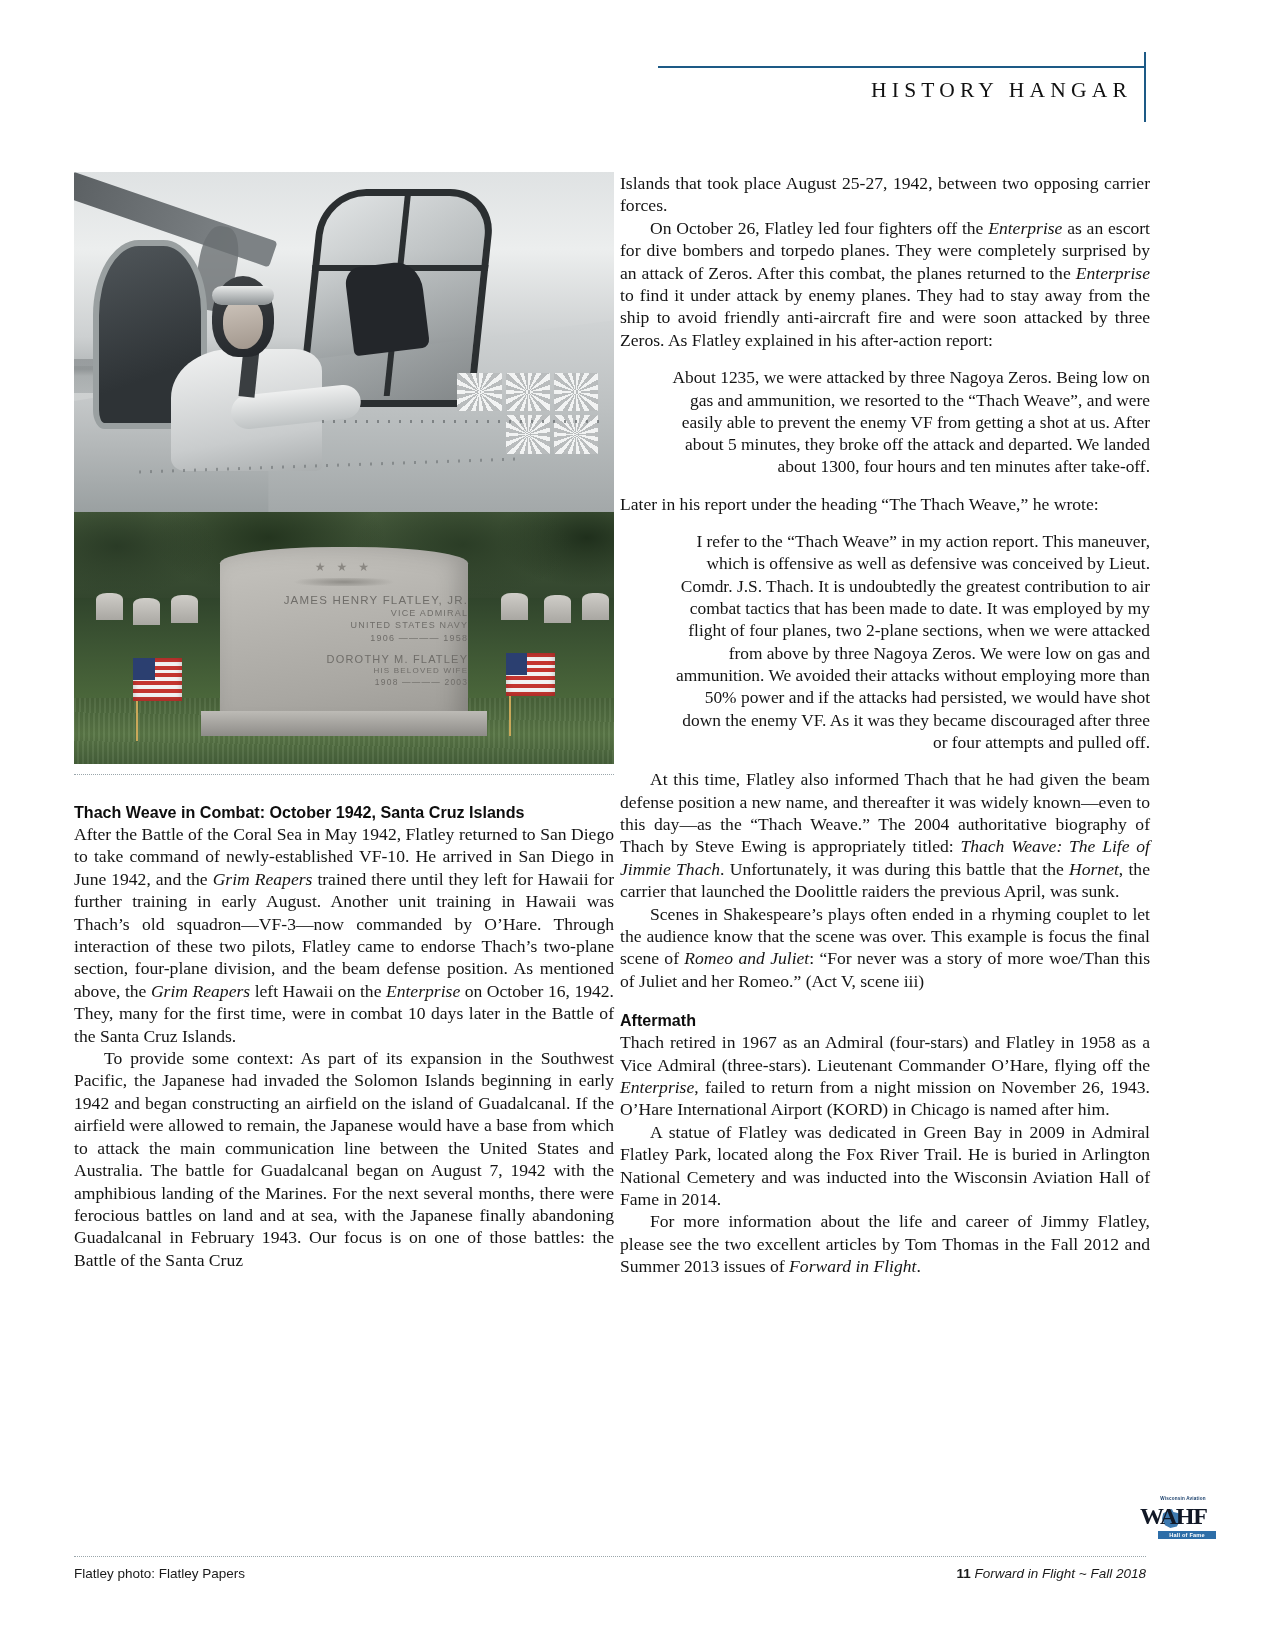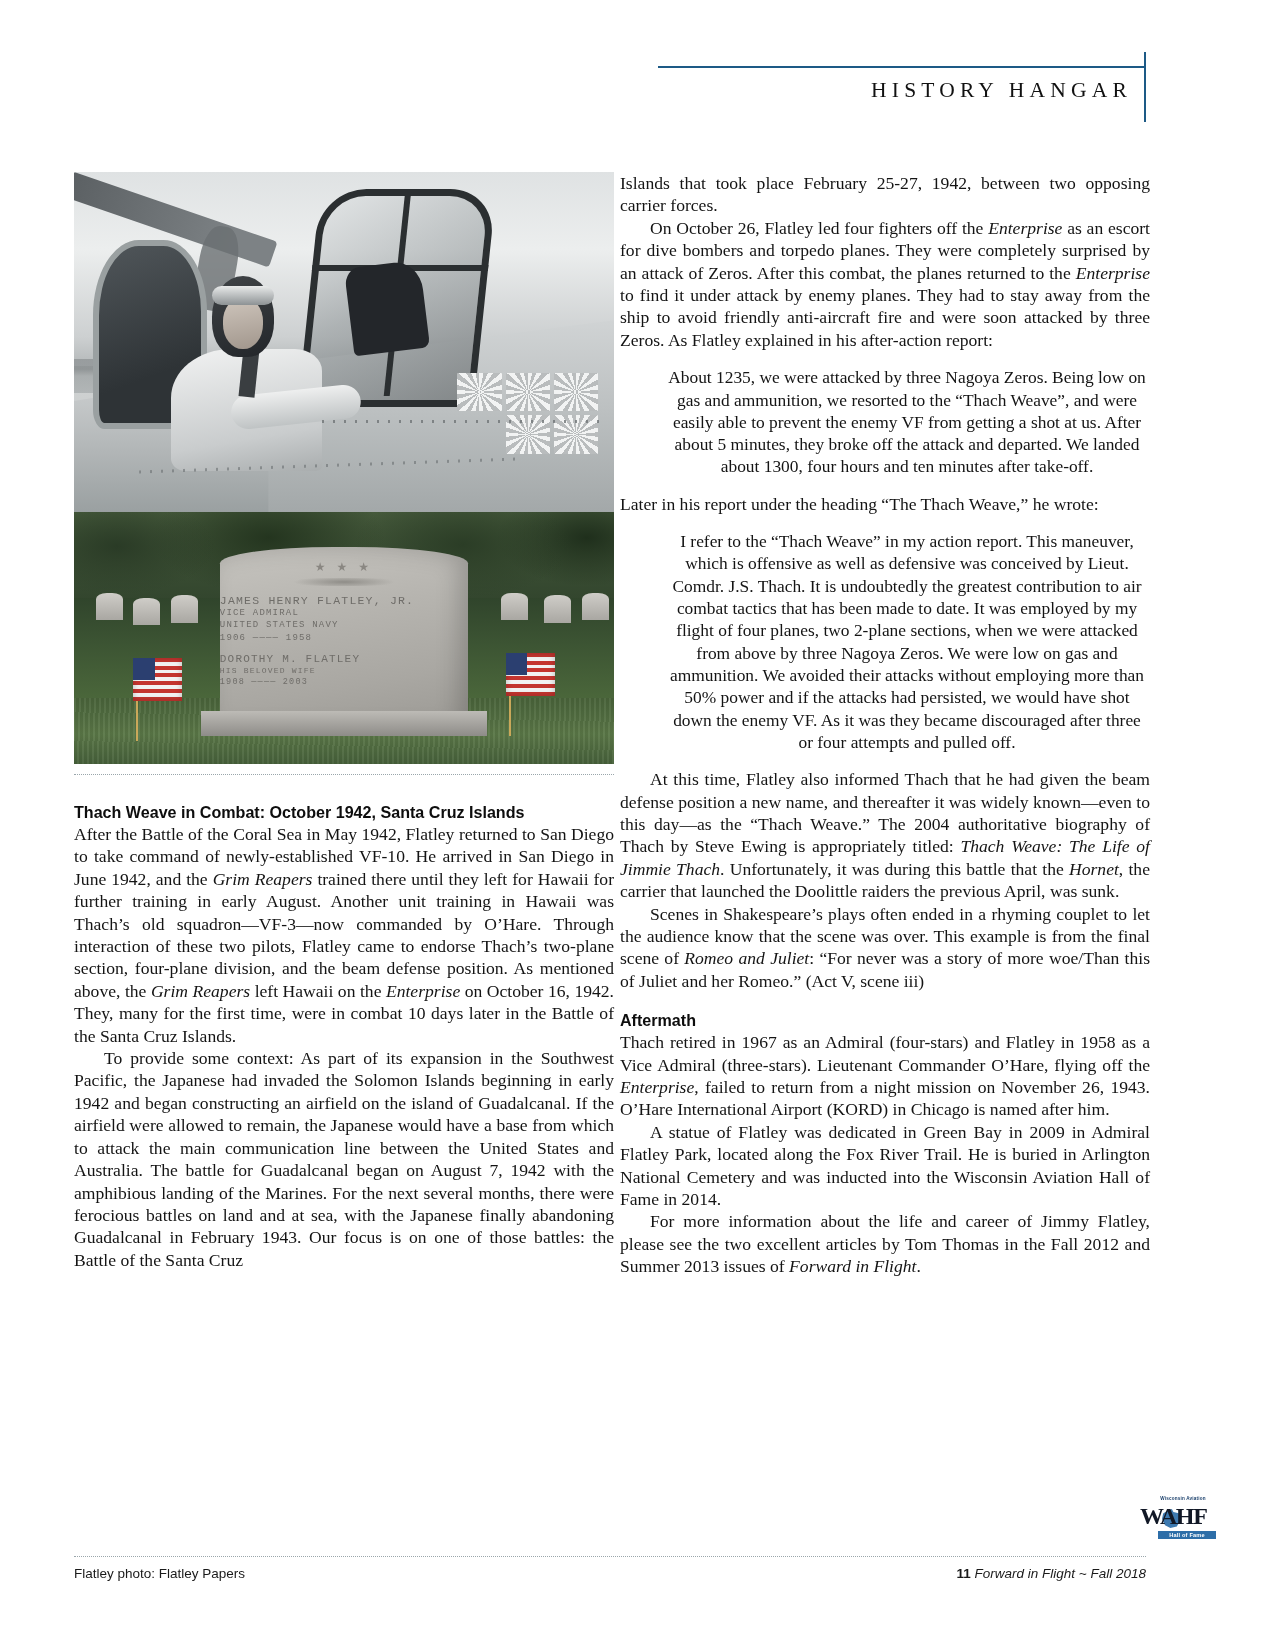--- a/index.html
+++ b/index.html
@@ -241,22 +241,22 @@
     text-align:center; font-size:12px; color:#8a8782; letter-spacing:4px;
   }
   .p2-wings {
     position:absolute; left:37%; top:26%; width:26%; height:8px;
     background: radial-gradient(ellipse 50% 100% at 50% 50%, #8f8d88 0%, rgba(143,141,136,0) 72%);
     border-radius:50%;
   }
   .p2-line {
     position:absolute;
     color:#6f6d69;
-    text-align:left;
-    font-family:Liberation Mono, monospace;
+    text-align:right;
+    font-family:Liberation Sans, sans-serif;
     letter-spacing:1.2px;
     width:46%;
     left:27%;
     white-space:nowrap;
     overflow:hidden;
   }
   .p2-name  { top:32.5%; font-size:11.5px; }
   .p2-rank  { top:38%;   font-size:9px; }
   .p2-navy  { top:43%;   font-size:9px; }
   .p2-years { top:48%;   font-size:9px; }
@@ -325,21 +325,21 @@
     font-size: 16.1px;
     line-height: 22px;
     margin: 17px 0 0 0;
     color: #0d0d0d;
   }
   .blockquote {
     margin: 15px 0 15px 44px;
     font-family: "Liberation Serif", serif;
     font-size: 17.4px;
     line-height: 22.3px;
-    text-align: center;
+    text-align: right;
     color: #141414;
   }
 
   .left-intro { margin-top: 26px; }
 
   
   .wahf {
     position: absolute;
     left: 1140px;
     top: 1496px;
@@ -469,33 +469,33 @@
 
       <p><span>After the Battle of the Coral Sea in May 1942, Flatley returned to San Diego to take command of newly-established VF-10. He arrived in San Diego in June 1942, and the </span><i>Grim Reapers</i><span> trained there until they left for Hawaii for further training in early August. Another unit training in Hawaii was Thach’s old squadron—VF-3—now commanded by O’Hare. Through interaction of these two pilots, Flatley came to endorse Thach’s two-plane section, four-plane division, and the beam defense position. As mentioned above, the </span><i>Grim Reapers</i><span> left Hawaii on the </span><i>Enterprise</i><span> on October 16, 1942. They, many for the first time, were in combat 10 days later in the Battle of the Santa Cruz Islands.</span></p>
 
       <p class="indent">To provide some context: As part of its expansion in the Southwest Pacific, the Japanese had invaded the Solomon Islands beginning in early 1942 and began constructing an airfield on the island of Guadalcanal. If the airfield were allowed to remain, the Japanese would have a base from which to attack the main communication line between the United States and Australia. The battle for Guadalcanal began on August 7, 1942 with the amphibious landing of the Marines. For the next several months, there were ferocious battles on land and at sea, with the Japanese finally abandoning Guadalcanal in February 1943. Our focus is on one of those battles: the Battle of the Santa Cruz</p>
     </div>
   </div>
 
   <div class="col-right">
     <div class="body-text">
 
-      <p>Islands that took place February 25-27, 1942, between two opposing carrier forces.</p>
+      <p>Islands that took place August 25-27, 1942, between two opposing carrier forces.</p>
 
       <p class="indent"><span>On October 26, Flatley led four fighters off the </span><i>Enterprise</i><span> as an escort for dive bombers and torpedo planes. They were completely surprised by an attack of Zeros. After this combat, the planes returned to the </span><i>Enterprise</i><span> to find it under attack by enemy planes. They had to stay away from the ship to avoid friendly anti-aircraft fire and were soon attacked by three Zeros. As Flatley explained in his after-action report:</span></p>
 
       <div class="blockquote">About 1235, we were attacked by three Nagoya Zeros. Being low on gas and ammunition, we resorted to the “Thach Weave”, and were easily able to prevent the enemy VF from getting a shot at us. After about 5 minutes, they broke off the attack and departed. We landed about 1300, four hours and ten minutes after take-off.</div>
 
       <p>Later in his report under the heading “The Thach Weave,” he wrote:</p>
 
       <div class="blockquote">I refer to the “Thach Weave” in my action report. This maneuver, which is offensive as well as defensive was conceived by Lieut. Comdr. J.S. Thach. It is undoubtedly the greatest contribution to air combat tactics that has been made to date. It was employed by my flight of four planes, two 2-plane sections, when we were attacked from above by three Nagoya Zeros. We were low on gas and ammunition. We avoided their attacks without employing more than 50% power and if the attacks had persisted, we would have shot down the enemy VF. As it was they became discouraged after three or four attempts and pulled off.</div>
 
       <p class="indent"><span>At this time, Flatley also informed Thach that he had given the beam defense position a new name, and thereafter it was widely known—even to this day—as the “Thach Weave.” The 2004 authoritative biography of Thach by Steve Ewing is appropriately titled: </span><i>Thach Weave: The Life of Jimmie Thach</i><span>. Unfortunately, it was during this battle that the </span><i>Hornet</i><span>, the carrier that launched the Doolittle raiders the previous April, was sunk.</span></p>
 
-      <p class="indent"><span>Scenes in Shakespeare’s plays often ended in a rhyming couplet to let the audience know that the scene was over. This example is from the final scene of </span><i>Romeo and Juliet</i><span>: “For never was a story of more woe/Than this of Juliet and her Romeo.” (Act V, scene iii)</span></p>
+      <p class="indent"><span>Scenes in Shakespeare’s plays often ended in a rhyming couplet to let the audience know that the scene was over. This example is focus the final scene of </span><i>Romeo and Juliet</i><span>: “For never was a story of more woe/Than this of Juliet and her Romeo.” (Act V, scene iii)</span></p>
 
 
       <div class="subhead">Aftermath</div>
 
       <p><span>Thach retired in 1967 as an Admiral (four-stars) and Flatley in 1958 as a Vice Admiral (three-stars). Lieutenant Commander O’Hare, flying off the </span><i>Enterprise</i><span>, failed to return from a night mission on November 26, 1943. O’Hare International Airport (KORD) in Chicago is named after him.</span></p>
 
       <p class="indent">A statue of Flatley was dedicated in Green Bay in 2009 in Admiral Flatley Park, located along the Fox River Trail. He is buried in Arlington National Cemetery and was inducted into the Wisconsin Aviation Hall of Fame in 2014.</p>
 
       <p class="indent"><span>For more information about the life and career of Jimmy Flatley, please see the two excellent articles by Tom Thomas in the Fall 2012 and Summer 2013 issues of </span><i>Forward in Flight</i><span>.</span></p>
     </div>

